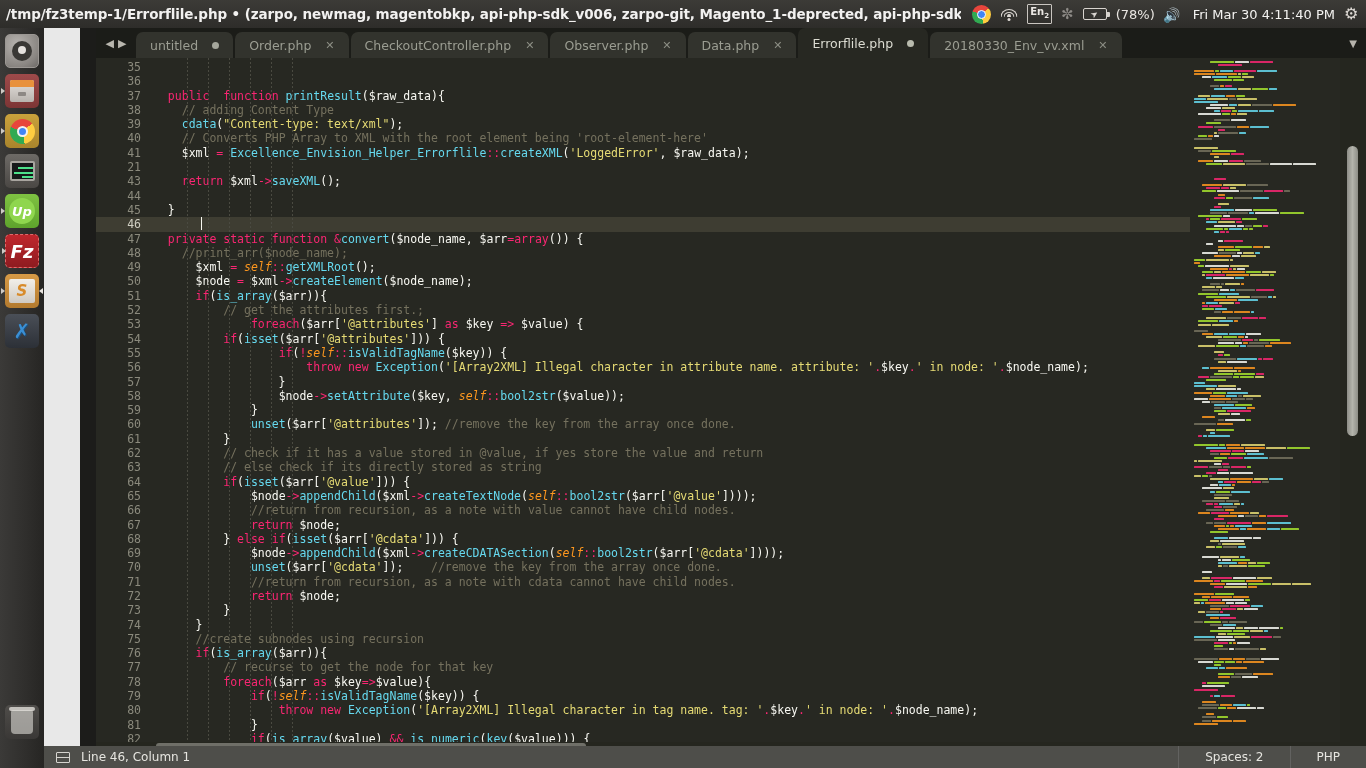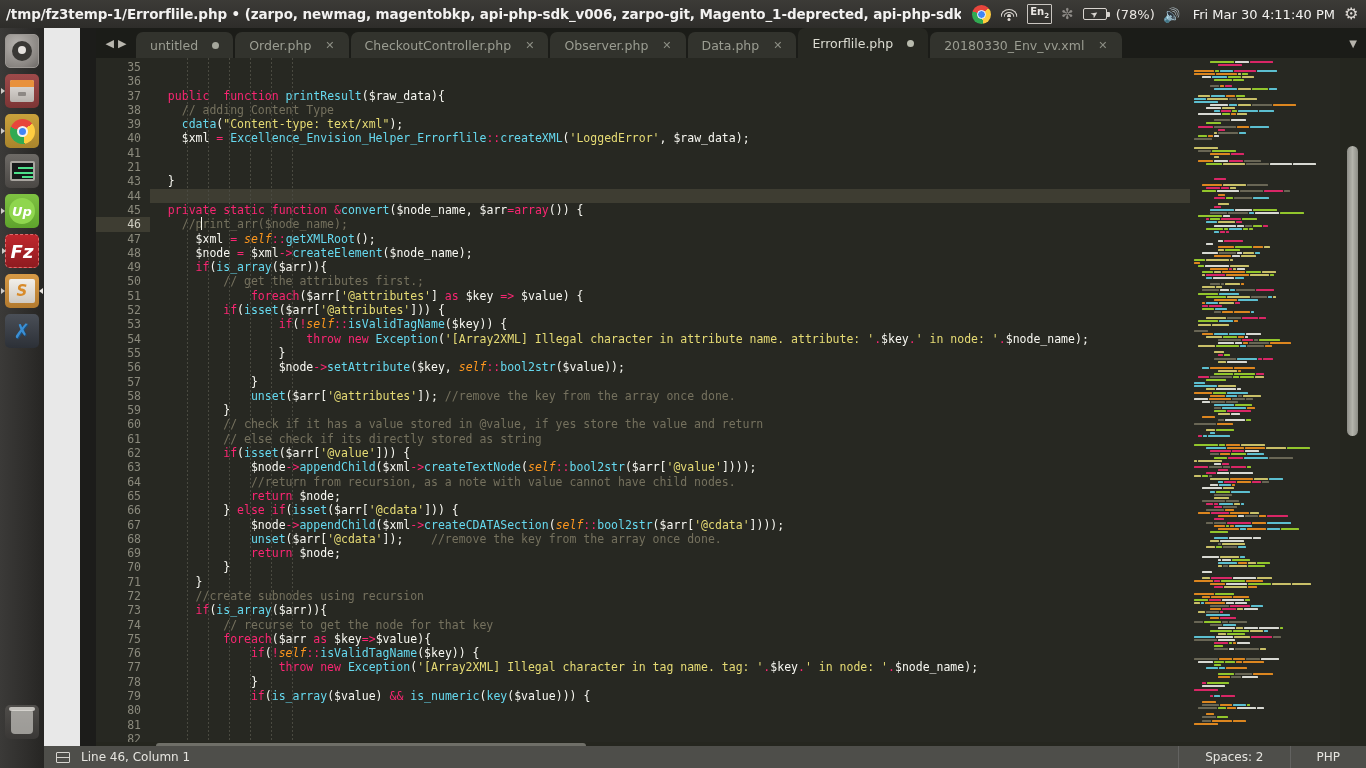--- a/index.html
+++ b/index.html
@@ -375,22 +375,24 @@
       <div class="guide" style="left:79px"></div>
       <div class="guide" style="left:100px"></div>
       <div class="guide" style="left:121px"></div>
       <div class="guide" style="left:142px"></div>
       <div id="code-lines">
           <div class="cl">&nbsp;</div>
           <div class="cl">&nbsp;</div>
           <div class="cl">  <span class="k">public</span>  <span class="k">function</span> <span class="fnc">printResult</span>(<span class="v">$raw_data</span>){</div>
           <div class="cl">    <span class="cm">// adding Content Type</span></div>
           <div class="cl">    <span class="fnc">cdata</span>(<span class="st">"Content-type: text/xml"</span>);</div>
+          <div class="cl">    <span class="cm">// Converts PHP Array to XML with the root element being 'root-element-here'</span></div>
           <div class="cl">    <span class="v">$xml</span> <span class="k">=</span> <span class="cls">Excellence_Envision_Helper_Errorflile</span><span class="op">::</span><span class="fnc">createXML</span>(<span class="st">'LoggedError'</span>, <span class="v">$raw_data</span>);</div>
           <div class="cl">&nbsp;</div>
+          <div class="cl">    <span class="k">return</span> <span class="v">$xml</span><span class="k">-&gt;</span><span class="fnc">saveXML</span>();</div>
           <div class="cl">&nbsp;</div>
           <div class="cl">  }</div>
           <div class="cl cur">&nbsp;</div>
           <div class="cl">  <span class="k">private</span> <span class="k">static</span> <span class="k">function</span> <span class="k">&amp;</span><span class="fnc">convert</span>(<span class="v">$node_name</span>, <span class="v">$arr</span><span class="k">=</span><span class="k">array</span>()) {</div>
           <div class="cl">    <span class="cm">//print_arr($node_name);</span></div>
           <div class="cl">      <span class="v">$xml</span> <span class="k">=</span> <span class="slf">self</span><span class="op">::</span><span class="fnc">getXMLRoot</span>();</div>
           <div class="cl">      <span class="v">$node</span> <span class="k">=</span> <span class="v">$xml</span><span class="k">-&gt;</span><span class="fnc">createElement</span>(<span class="v">$node_name</span>);</div>
           <div class="cl">      <span class="k">if</span>(<span class="fnc">is_array</span>(<span class="v">$arr</span>)){</div>
           <div class="cl">          <span class="cm">// get the attributes first.;</span></div>
           <div class="cl">              <span class="k">foreach</span>(<span class="v">$arr</span>[<span class="st">'@attributes'</span>] <span class="k">as</span> <span class="v">$key</span> <span class="k">=&gt;</span> <span class="v">$value</span>) {</div>
@@ -404,20 +406,21 @@
           <div class="cl">          }</div>
           <div class="cl">          <span class="cm">// check if it has a value stored in @value, if yes store the value and return</span></div>
           <div class="cl">          <span class="cm">// else check if its directly stored as string</span></div>
           <div class="cl">          <span class="k">if</span>(<span class="fnc">isset</span>(<span class="v">$arr</span>[<span class="st">'@value'</span>])) {</div>
           <div class="cl">              <span class="v">$node</span><span class="k">-&gt;</span><span class="fnc">appendChild</span>(<span class="v">$xml</span><span class="k">-&gt;</span><span class="fnc">createTextNode</span>(<span class="slf">self</span><span class="op">::</span><span class="fnc">bool2str</span>(<span class="v">$arr</span>[<span class="st">'@value'</span>])));</div>
           <div class="cl">              <span class="cm">//return from recursion, as a note with value cannot have child nodes.</span></div>
           <div class="cl">              <span class="k">return</span> <span class="v">$node</span>;</div>
           <div class="cl">          } <span class="k">else</span> <span class="k">if</span>(<span class="fnc">isset</span>(<span class="v">$arr</span>[<span class="st">'@cdata'</span>])) {</div>
           <div class="cl">              <span class="v">$node</span><span class="k">-&gt;</span><span class="fnc">appendChild</span>(<span class="v">$xml</span><span class="k">-&gt;</span><span class="fnc">createCDATASection</span>(<span class="slf">self</span><span class="op">::</span><span class="fnc">bool2str</span>(<span class="v">$arr</span>[<span class="st">'@cdata'</span>])));</div>
           <div class="cl">              <span class="fnc">unset</span>(<span class="v">$arr</span>[<span class="st">'@cdata'</span>]);    <span class="cm">//remove the key from the array once done.</span></div>
+          <div class="cl">              <span class="cm">//return from recursion, as a note with cdata cannot have child nodes.</span></div>
           <div class="cl">              <span class="k">return</span> <span class="v">$node</span>;</div>
           <div class="cl">          }</div>
           <div class="cl">      }</div>
           <div class="cl">      <span class="cm">//create subnodes using recursion</span></div>
           <div class="cl">      <span class="k">if</span>(<span class="fnc">is_array</span>(<span class="v">$arr</span>)){</div>
           <div class="cl">          <span class="cm">// recurse to get the node for that key</span></div>
           <div class="cl">          <span class="k">foreach</span>(<span class="v">$arr</span> <span class="k">as</span> <span class="v">$key</span><span class="k">=&gt;</span><span class="v">$value</span>){</div>
           <div class="cl">              <span class="k">if</span>(<span class="k">!</span><span class="slf">self</span><span class="op">::</span><span class="fnc">isValidTagName</span>(<span class="v">$key</span>)) {</div>
           <div class="cl">                  <span class="k">throw</span> <span class="k">new</span> <span class="cls">Exception</span>(<span class="st">'[Array2XML] Illegal character in tag name. tag: '</span><span class="op">.</span><span class="v">$key</span><span class="op">.</span><span class="st">' in node: '</span><span class="op">.</span><span class="v">$node_name</span>);</div>
           <div class="cl">              }</div>

